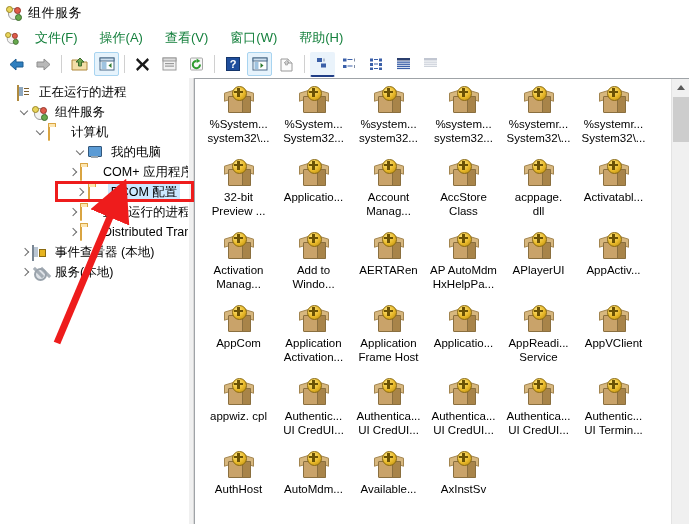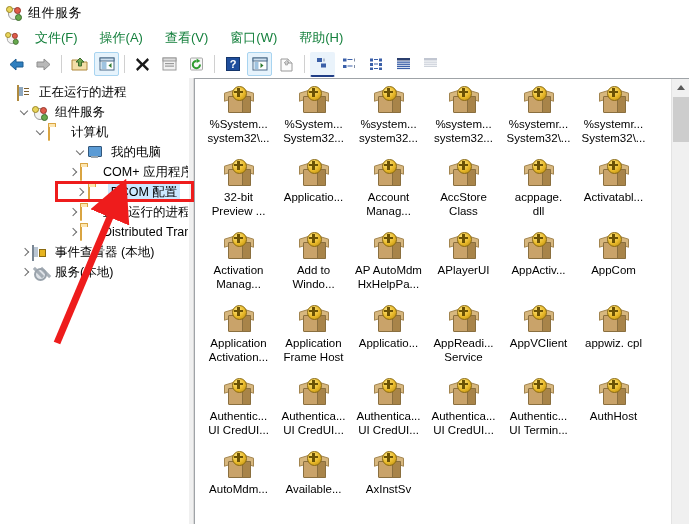--- a/index.html
+++ b/index.html
@@ -503,20 +503,31 @@
             </div>
             <div class="cell">
               <div class="boxico">
                 <span class="flapL"></span>
                 <span class="flapR"></span>
                 <span class="body"></span>
                 <span class="bodyR"></span>
                 <span class="ball"></span>
                 <span class="plug"></span>
               </div>
+              <div class="cname">AERTARen</div>
+            </div>
+            <div class="cell">
+              <div class="boxico">
+                <span class="flapL"></span>
+                <span class="flapR"></span>
+                <span class="body"></span>
+                <span class="bodyR"></span>
+                <span class="ball"></span>
+                <span class="plug"></span>
+              </div>
               <div class="cname">AP AutoMdm</div>
               <div class="cname">HxHelpPa...</div>
             </div>
             <div class="cell">
               <div class="boxico">
                 <span class="flapL"></span>
                 <span class="flapR"></span>
                 <span class="body"></span>
                 <span class="bodyR"></span>
                 <span class="ball"></span>

